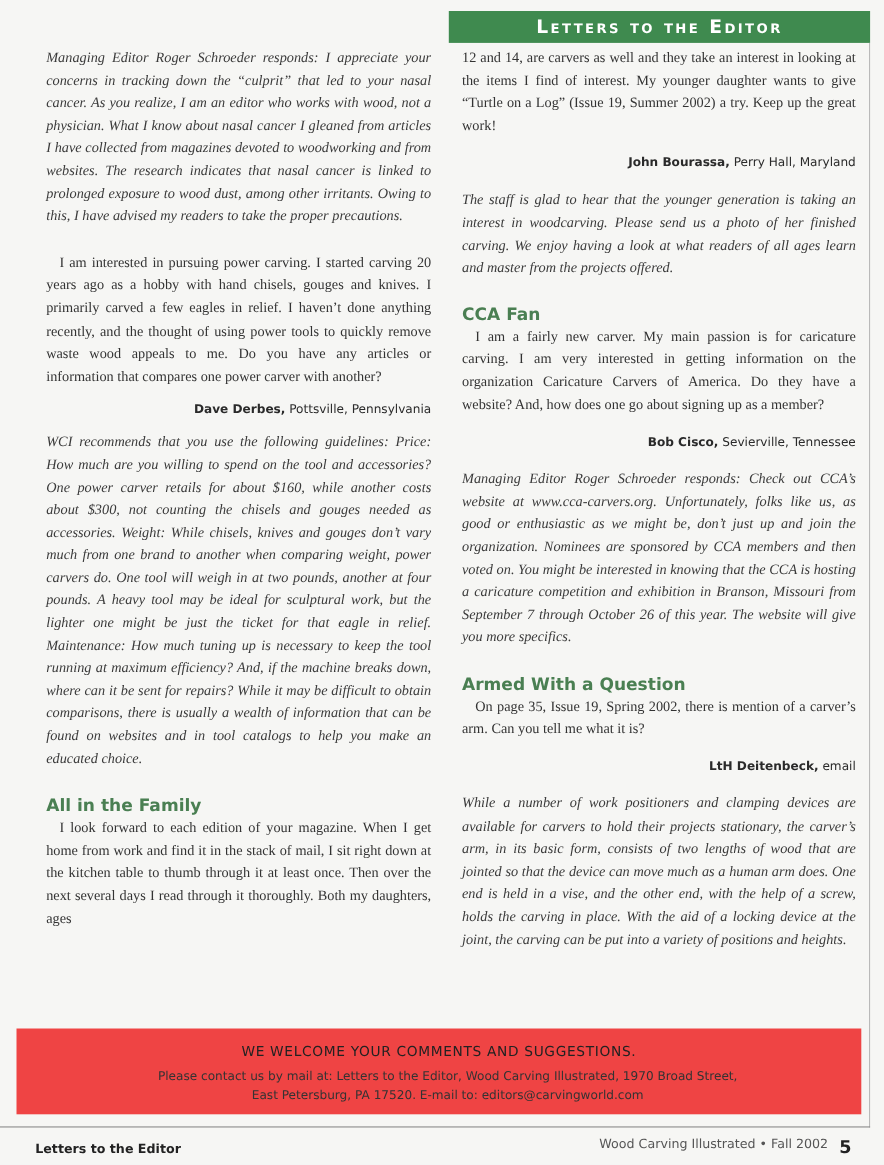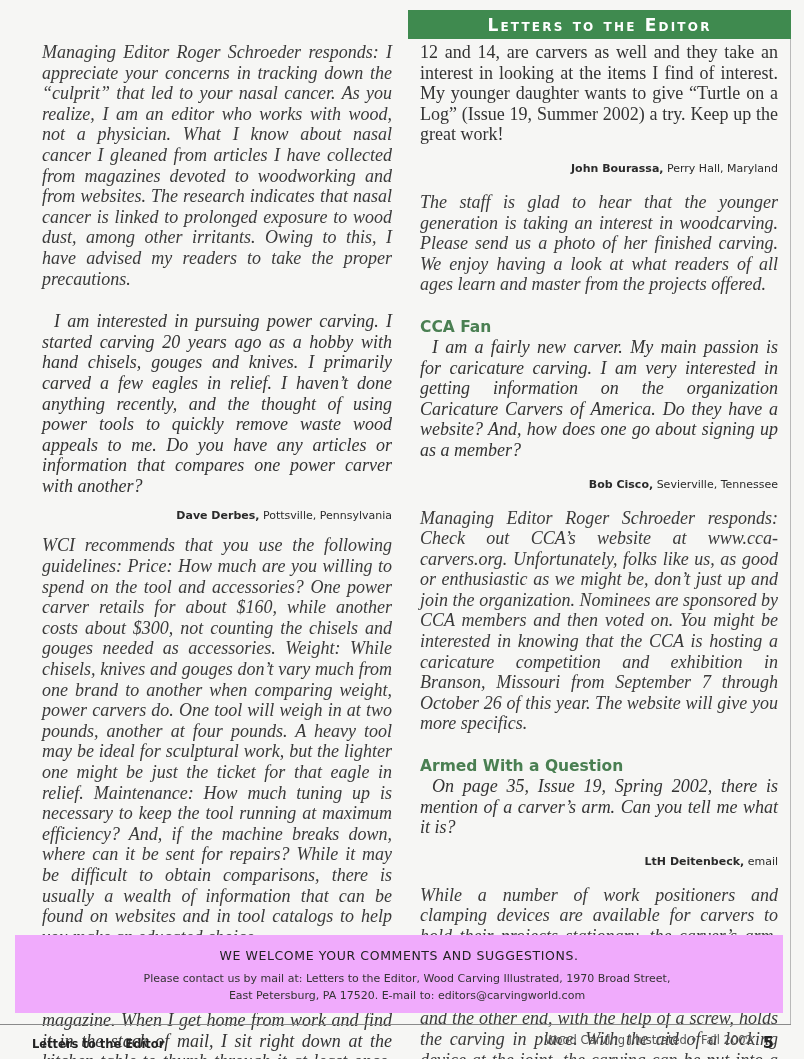--- a/index.html
+++ b/index.html
@@ -21,41 +21,41 @@
   .rule-right {
     position: absolute; left: 790px; top: 39px; width: 1px; height: 986px;
     background: #b9b9b9;
   }
   .col {
     position: absolute; top: 42px; width: 350px;
   }
   .col.left { left: 42px; }
   .col.right { left: 420px; width: 358px; }
   .p {
-    margin: 0; font-size: 18px; line-height: 20.6px; text-align: justify;
+    margin: 0; font-size: 13px; line-height: 20.6px; text-align: justify;
     color: #333;
   }
-  .p.letter { text-indent: 12px; font-style: italic; }
+  .p.letter { text-indent: 12px; }
   .p.reply { font-style: italic; color: #3a3a3a; }
   h2 {
     margin: 0; color: #4a7f52;
     font-family: "DejaVu Sans", "Liberation Sans", sans-serif;
     font-weight: bold; font-size: 15.5px; line-height: 20px;
   }
   .sig {
     text-align: right; font-family: "DejaVu Sans", "Liberation Sans", sans-serif;
     font-size: 11px; color: #2a2a2a; margin: 0;
   }
   .sig b { font-weight: bold; }
   .gap-s { height: 13px; }
   .gap-m { height: 17px; }
   .gap-l { height: 22px; }
   .footer-box {
     position: absolute; left: 15px; top: 935px; width: 768px; height: 78px;
-    background: #f0abfc; text-align: center;
+    background: #ef4444; text-align: center;
     font-family: "DejaVu Sans", "Liberation Sans", sans-serif;
   }
   .footer-box .welcome {
     margin-top: 13px; font-size: 12.5px; letter-spacing: 0.6px; color: #222;
   }
   .footer-box .contact {
     margin-top: 7px; font-size: 11px; line-height: 17px; color: #333; padding-left: 16px;
   }
   .hr-bottom {
     position: absolute; left: 0; top: 1024px; width: 791px; height: 1px;

